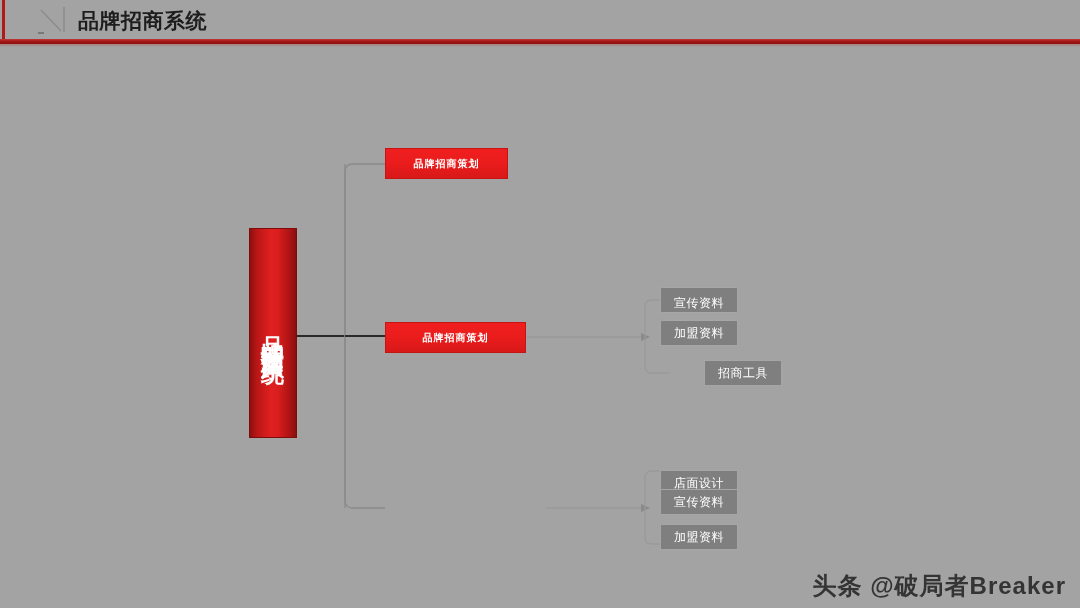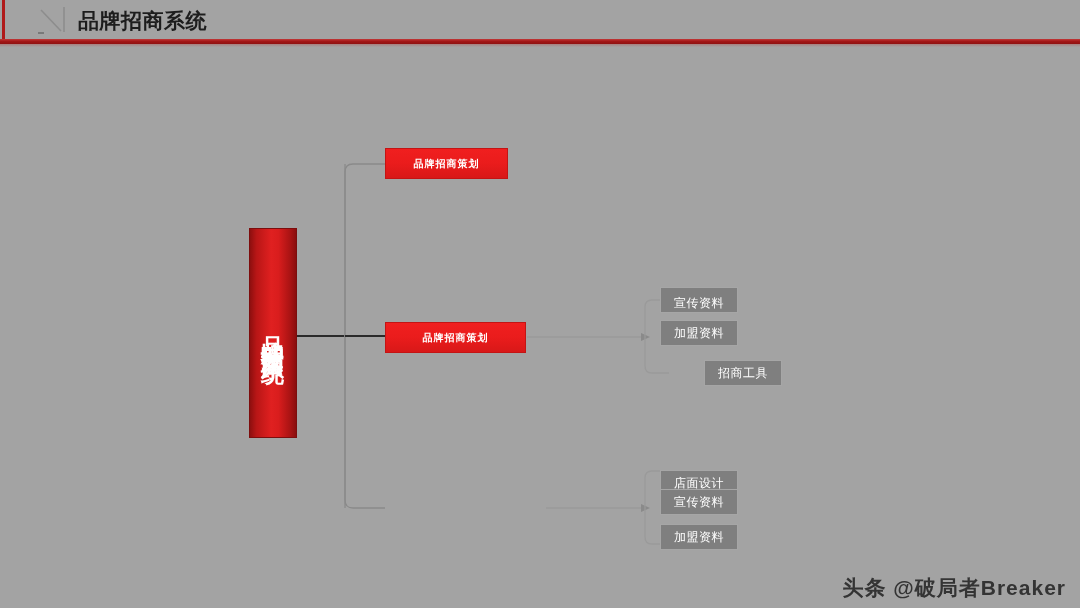--- a/index.html
+++ b/index.html
@@ -139,21 +139,21 @@
     justify-content: center;
     letter-spacing: 0.5px;
     white-space: nowrap;
   }
 
   
   .watermark {
     position: absolute;
     right: 14px;
     bottom: 6px;
-    font-size: 21px;
+    font-size: 24px;
     font-weight: bold;
     color: #2b2b2b;
     letter-spacing: 1px;
     white-space: nowrap;
     opacity: 0.92;
   }
 </style>
 </head>
 <body>
 

